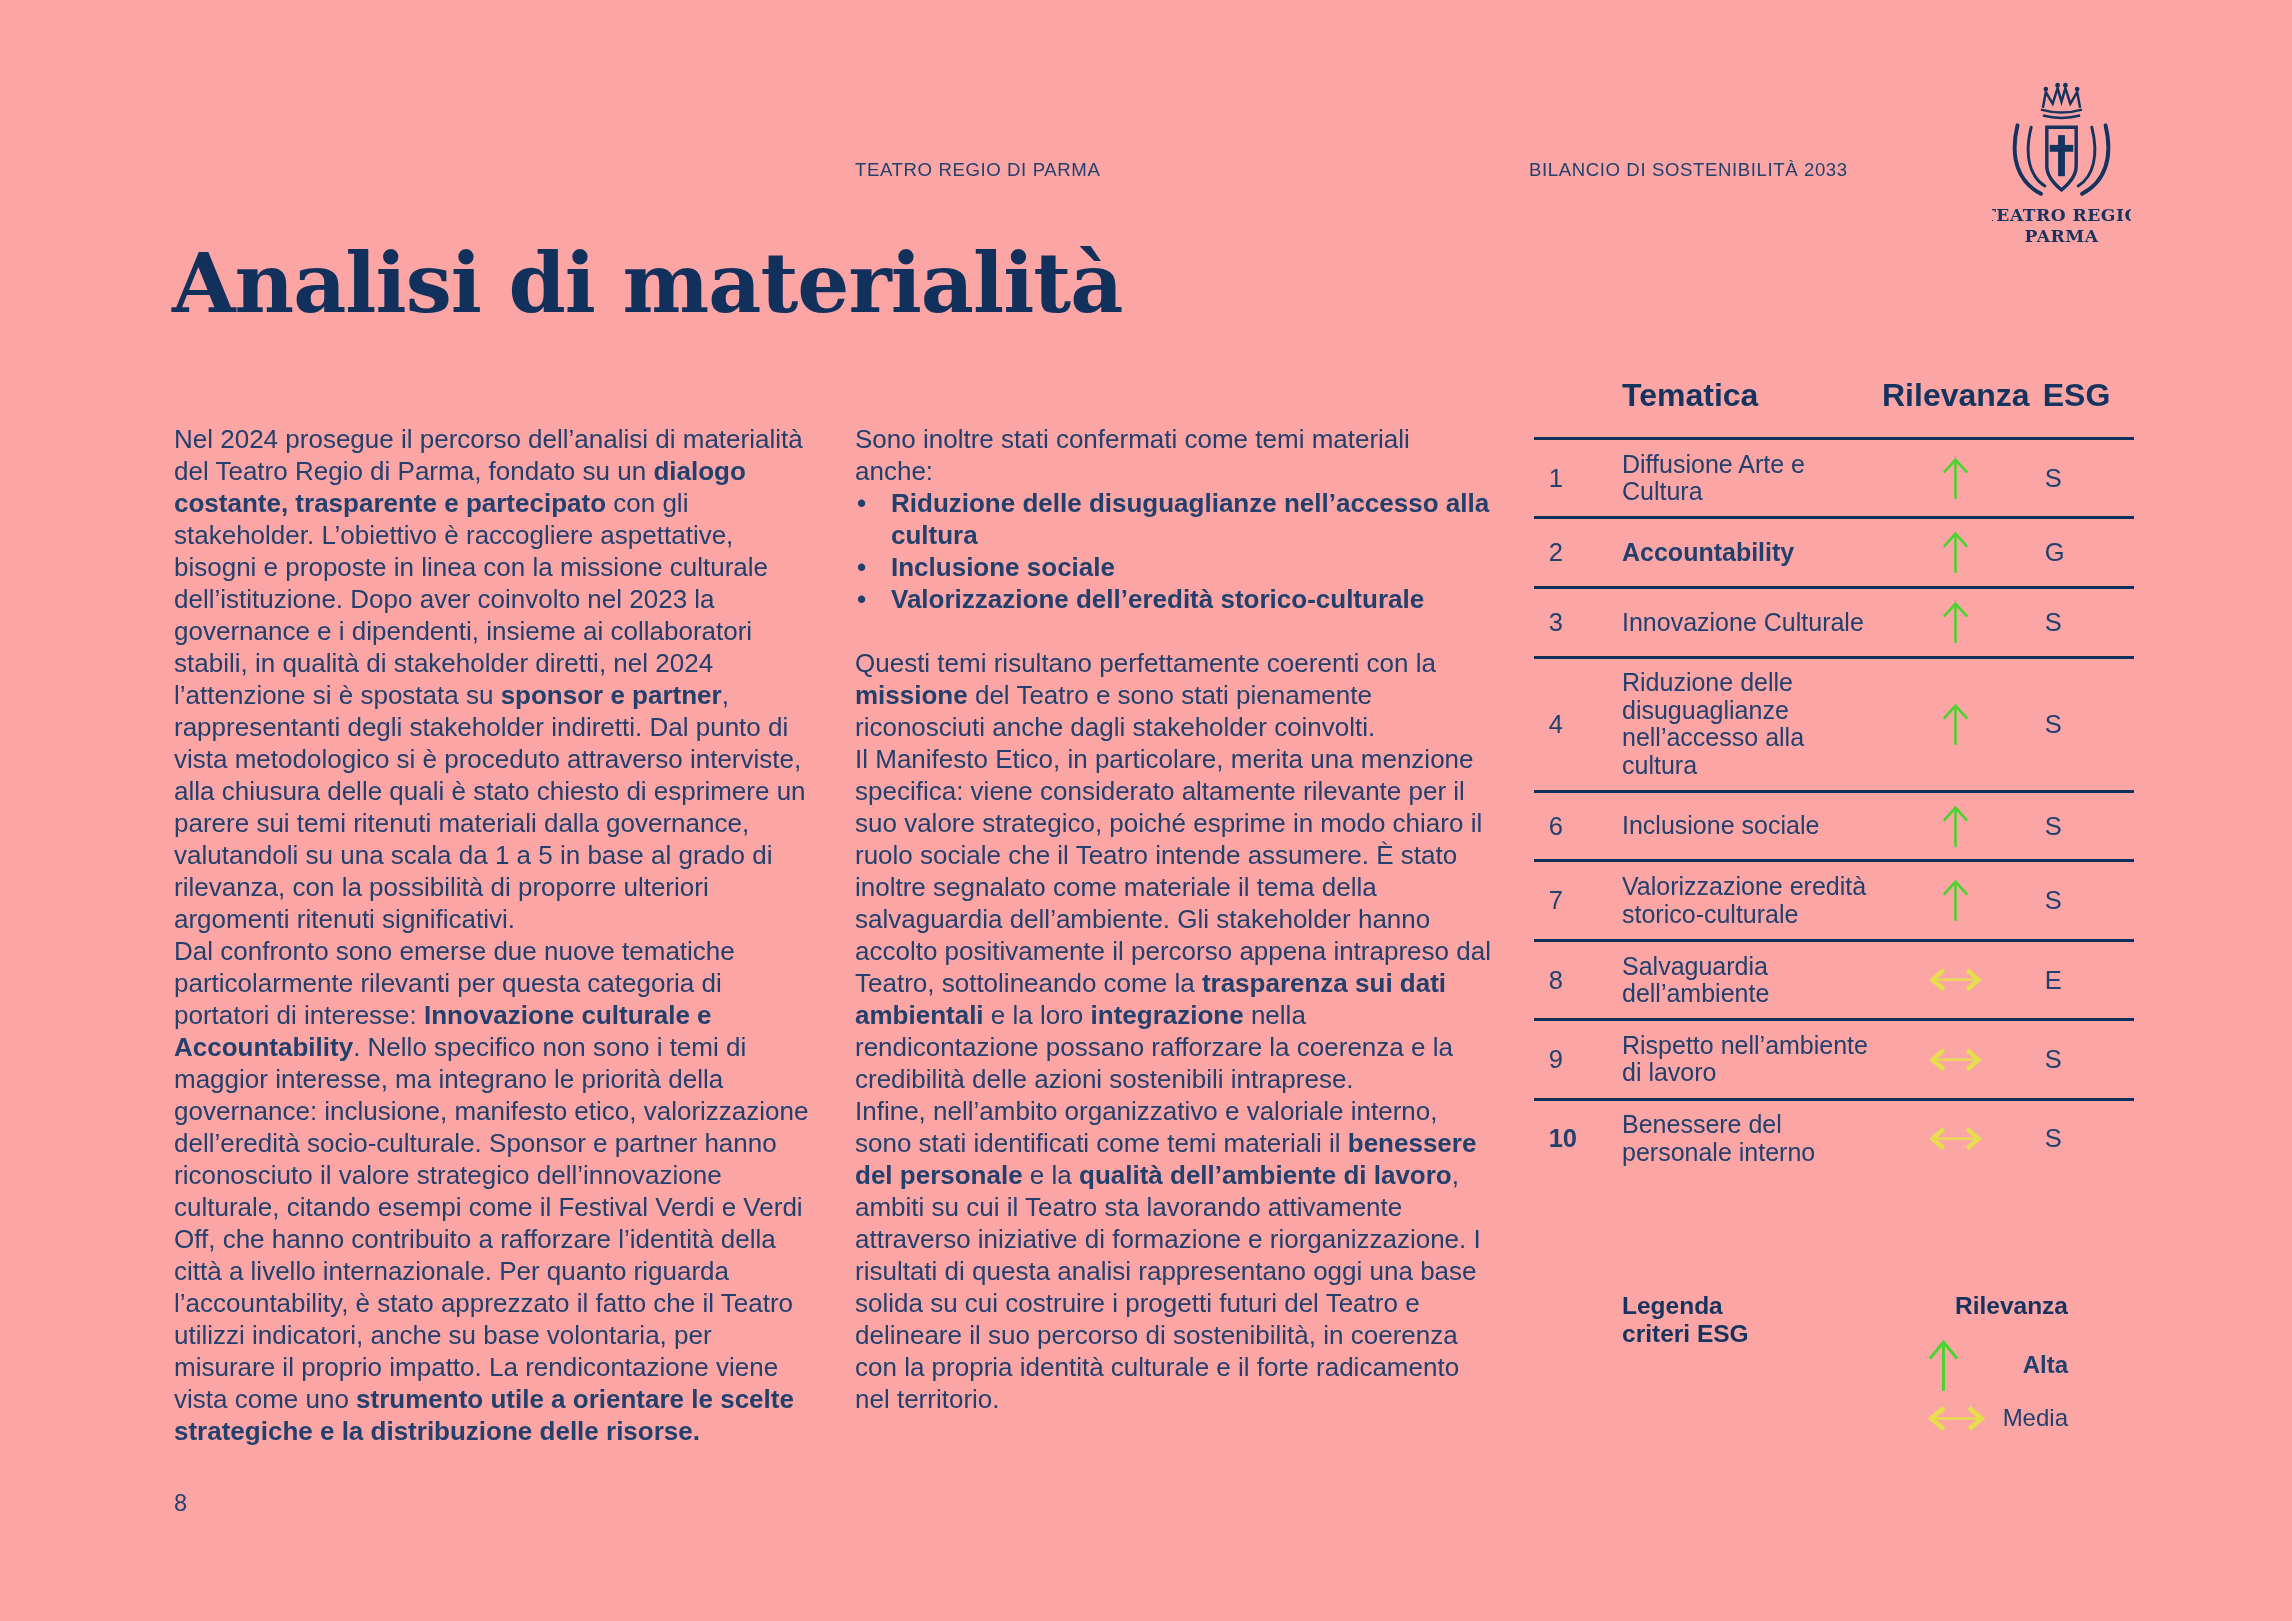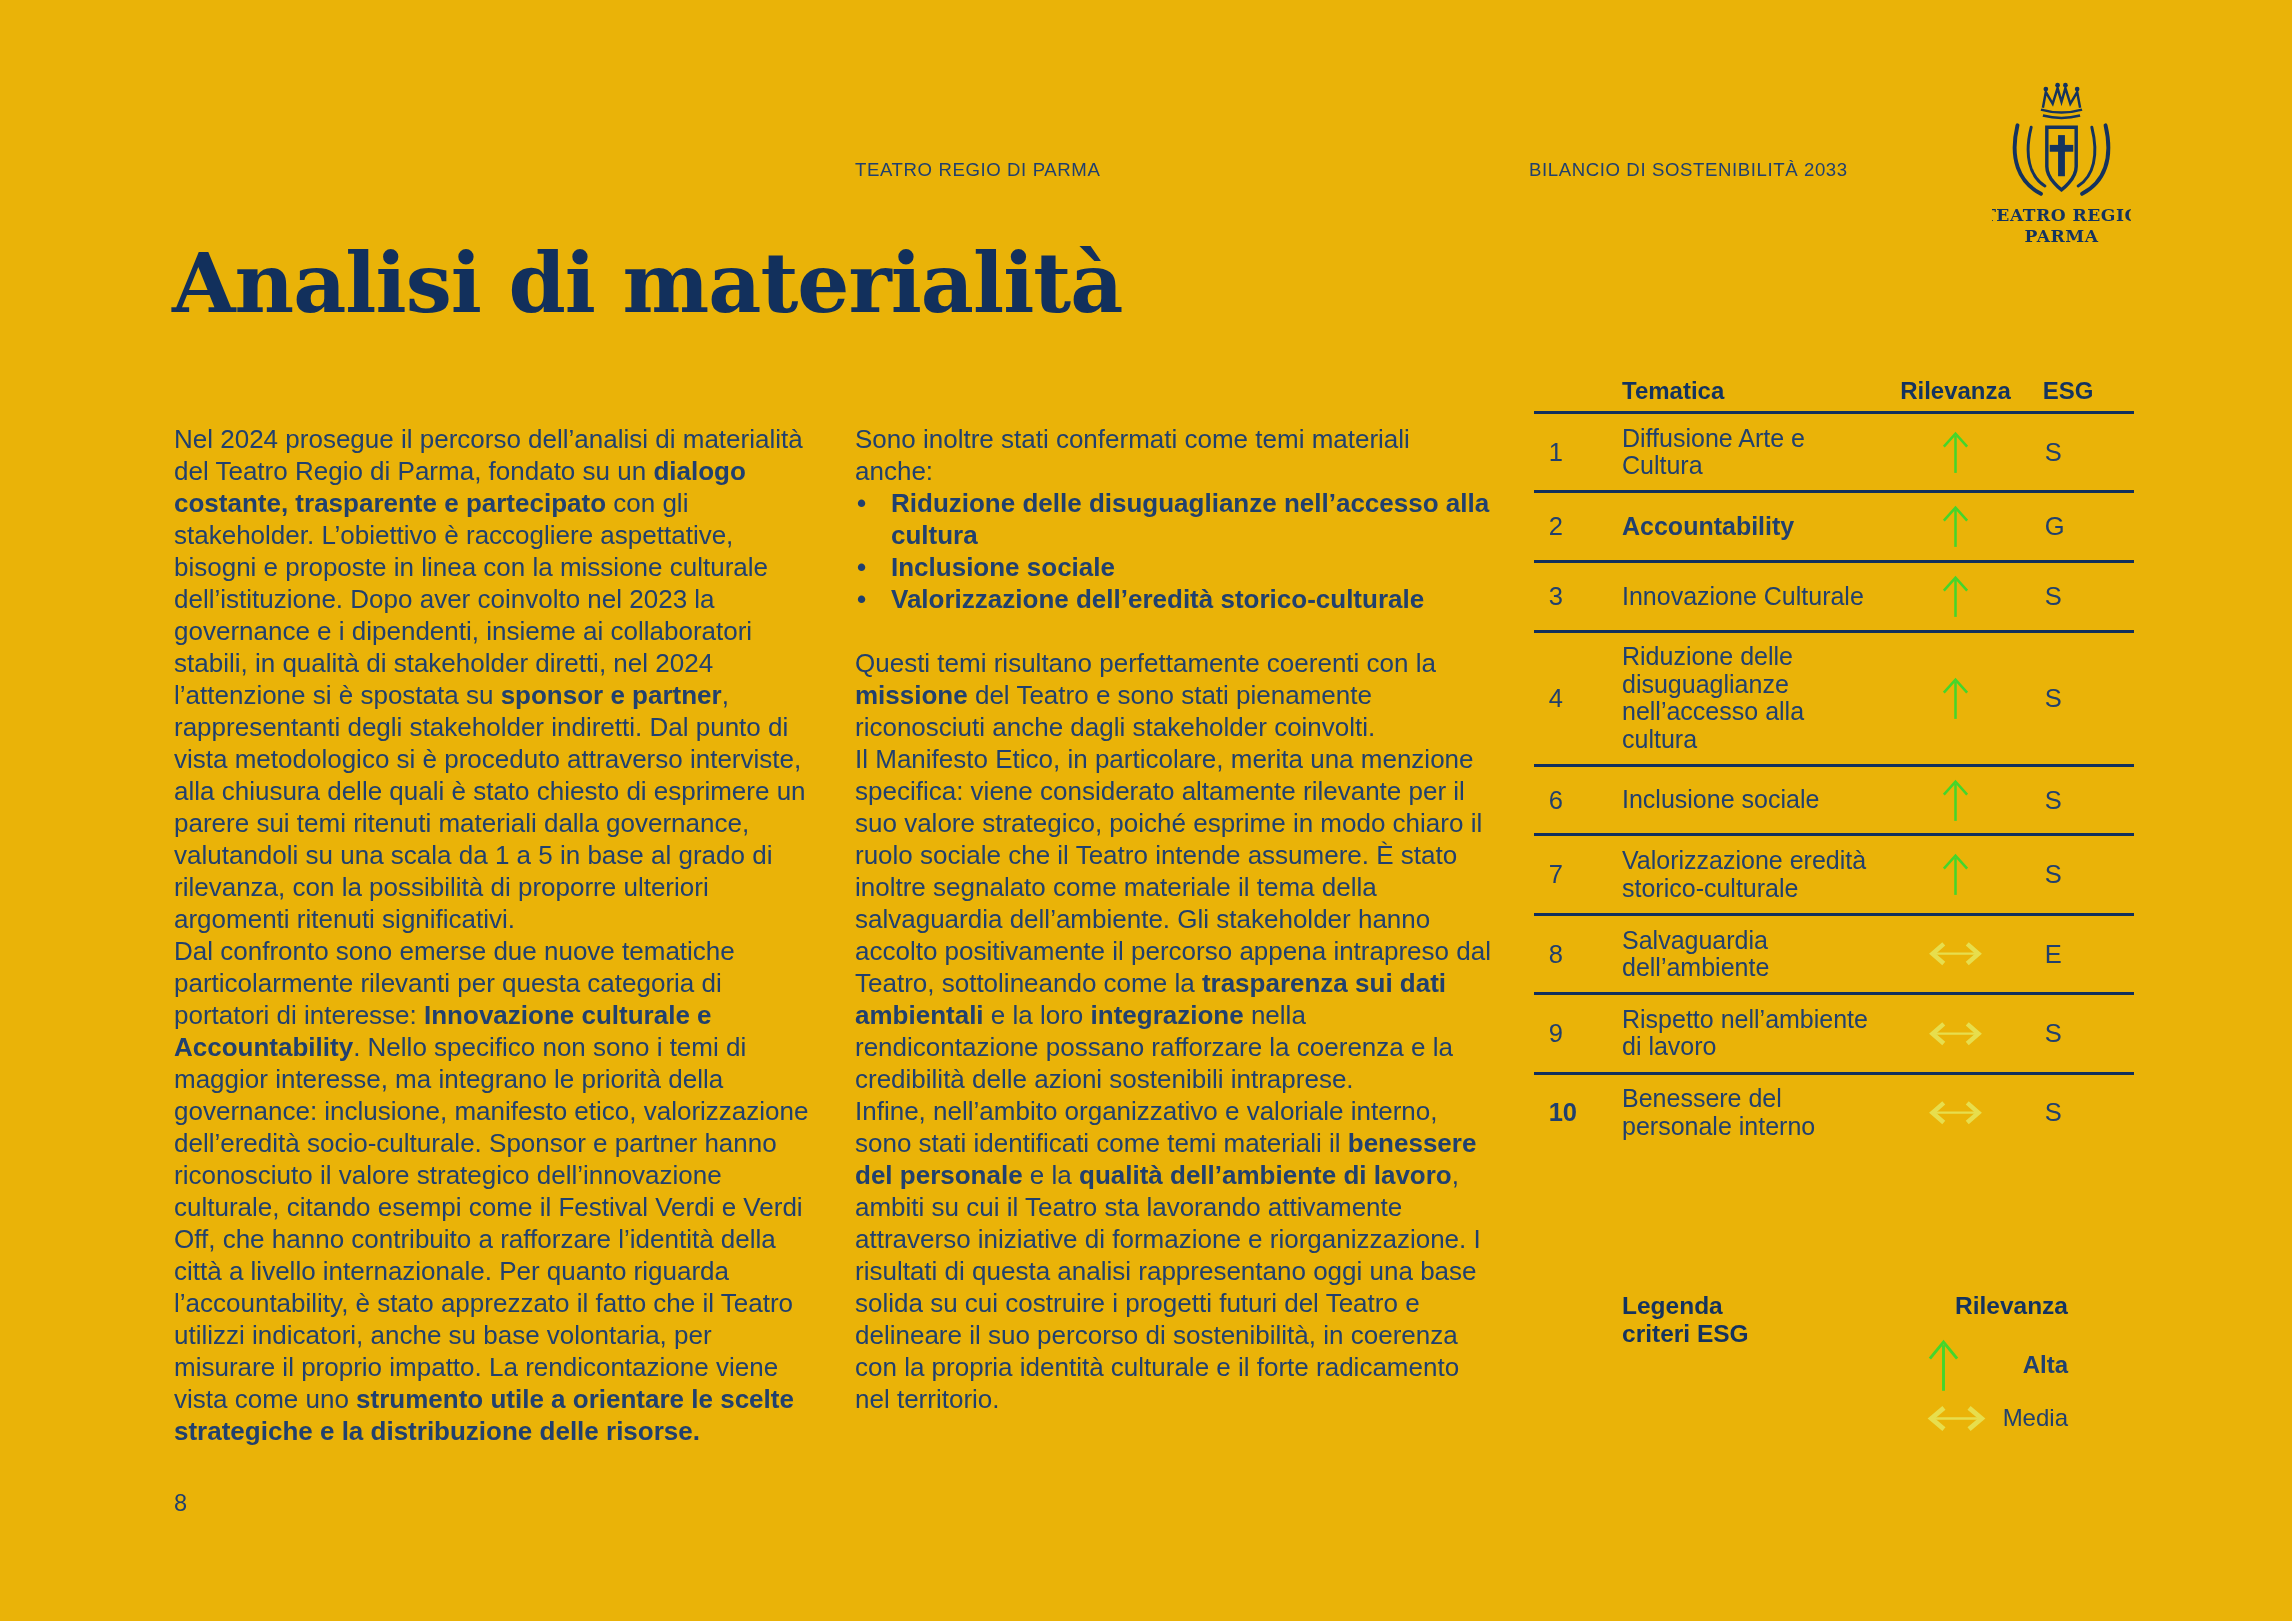--- a/index.html
+++ b/index.html
@@ -1,18 +1,18 @@
 <!DOCTYPE html>
 <html lang="it"><head>
 <meta charset="utf-8">
 <style>
   * { margin:0; padding:0; box-sizing:border-box; }
   html,body { background:#ffffff; }
   .page {
-    position:relative; width:2293px; height:1621px; background:#eab308;
+    position:relative; width:2293px; height:1621px; background:#fca5a5;
     font-family:"Liberation Sans", sans-serif; color:#21406e; overflow:hidden;
   }
   
   .hdr-left  { position:absolute; left:855px;  top:159px; font-size:18.6px; font-weight:500; letter-spacing:0.6px; color:#21406e; }
   .hdr-right { position:absolute; left:1529px; top:159px; font-size:18.6px; font-weight:500; letter-spacing:0.6px; color:#21406e; }
   .logo { position:absolute; left:1992px; top:80px; width:139px; height:167px; }
   
   .title {
     position:absolute; left:172px; top:240px;
     font-family:"DejaVu Serif", serif; font-weight:700; font-size:82px;
@@ -24,22 +24,22 @@
   .col2 { left:855px; }
   .textcol p { margin:0; }
   .textcol .b, .textcol ul li { font-weight:700; }
   .textcol ul { list-style:none; margin:0 0 32px 0; }
   .textcol ul li { position:relative; padding-left:36px; }
   .textcol ul li::before { content:"•"; position:absolute; left:2px; font-weight:700; }
   
   .mat-table { position:absolute; left:1534px; top:377px; width:600px; color:#21406e; }
   .thead {
     display:grid; grid-template-columns:88px 260px 147px 105px;
-    font-weight:700; font-size:24px; color:#14335f;
-    padding-bottom:6px; border-bottom:3.9px solid #12305c;
+    font-weight:700; font-size:32px; color:#14335f;
+    padding-bottom:23px; border-bottom:3.9px solid #12305c;
   }
   .thead .h-ril { text-align:center; }
   .thead .h-esg { padding-left:13.7px; }
   .trow {
     display:grid; grid-template-columns:88px 260px 147px 105px;
     align-items:center; border-bottom:3.9px solid #12305c;
     padding:10.8px 0;
   }
   .trow:last-child { border-bottom:none; }
   .tnum { font-size:25.5px; padding-left:14.7px; }

